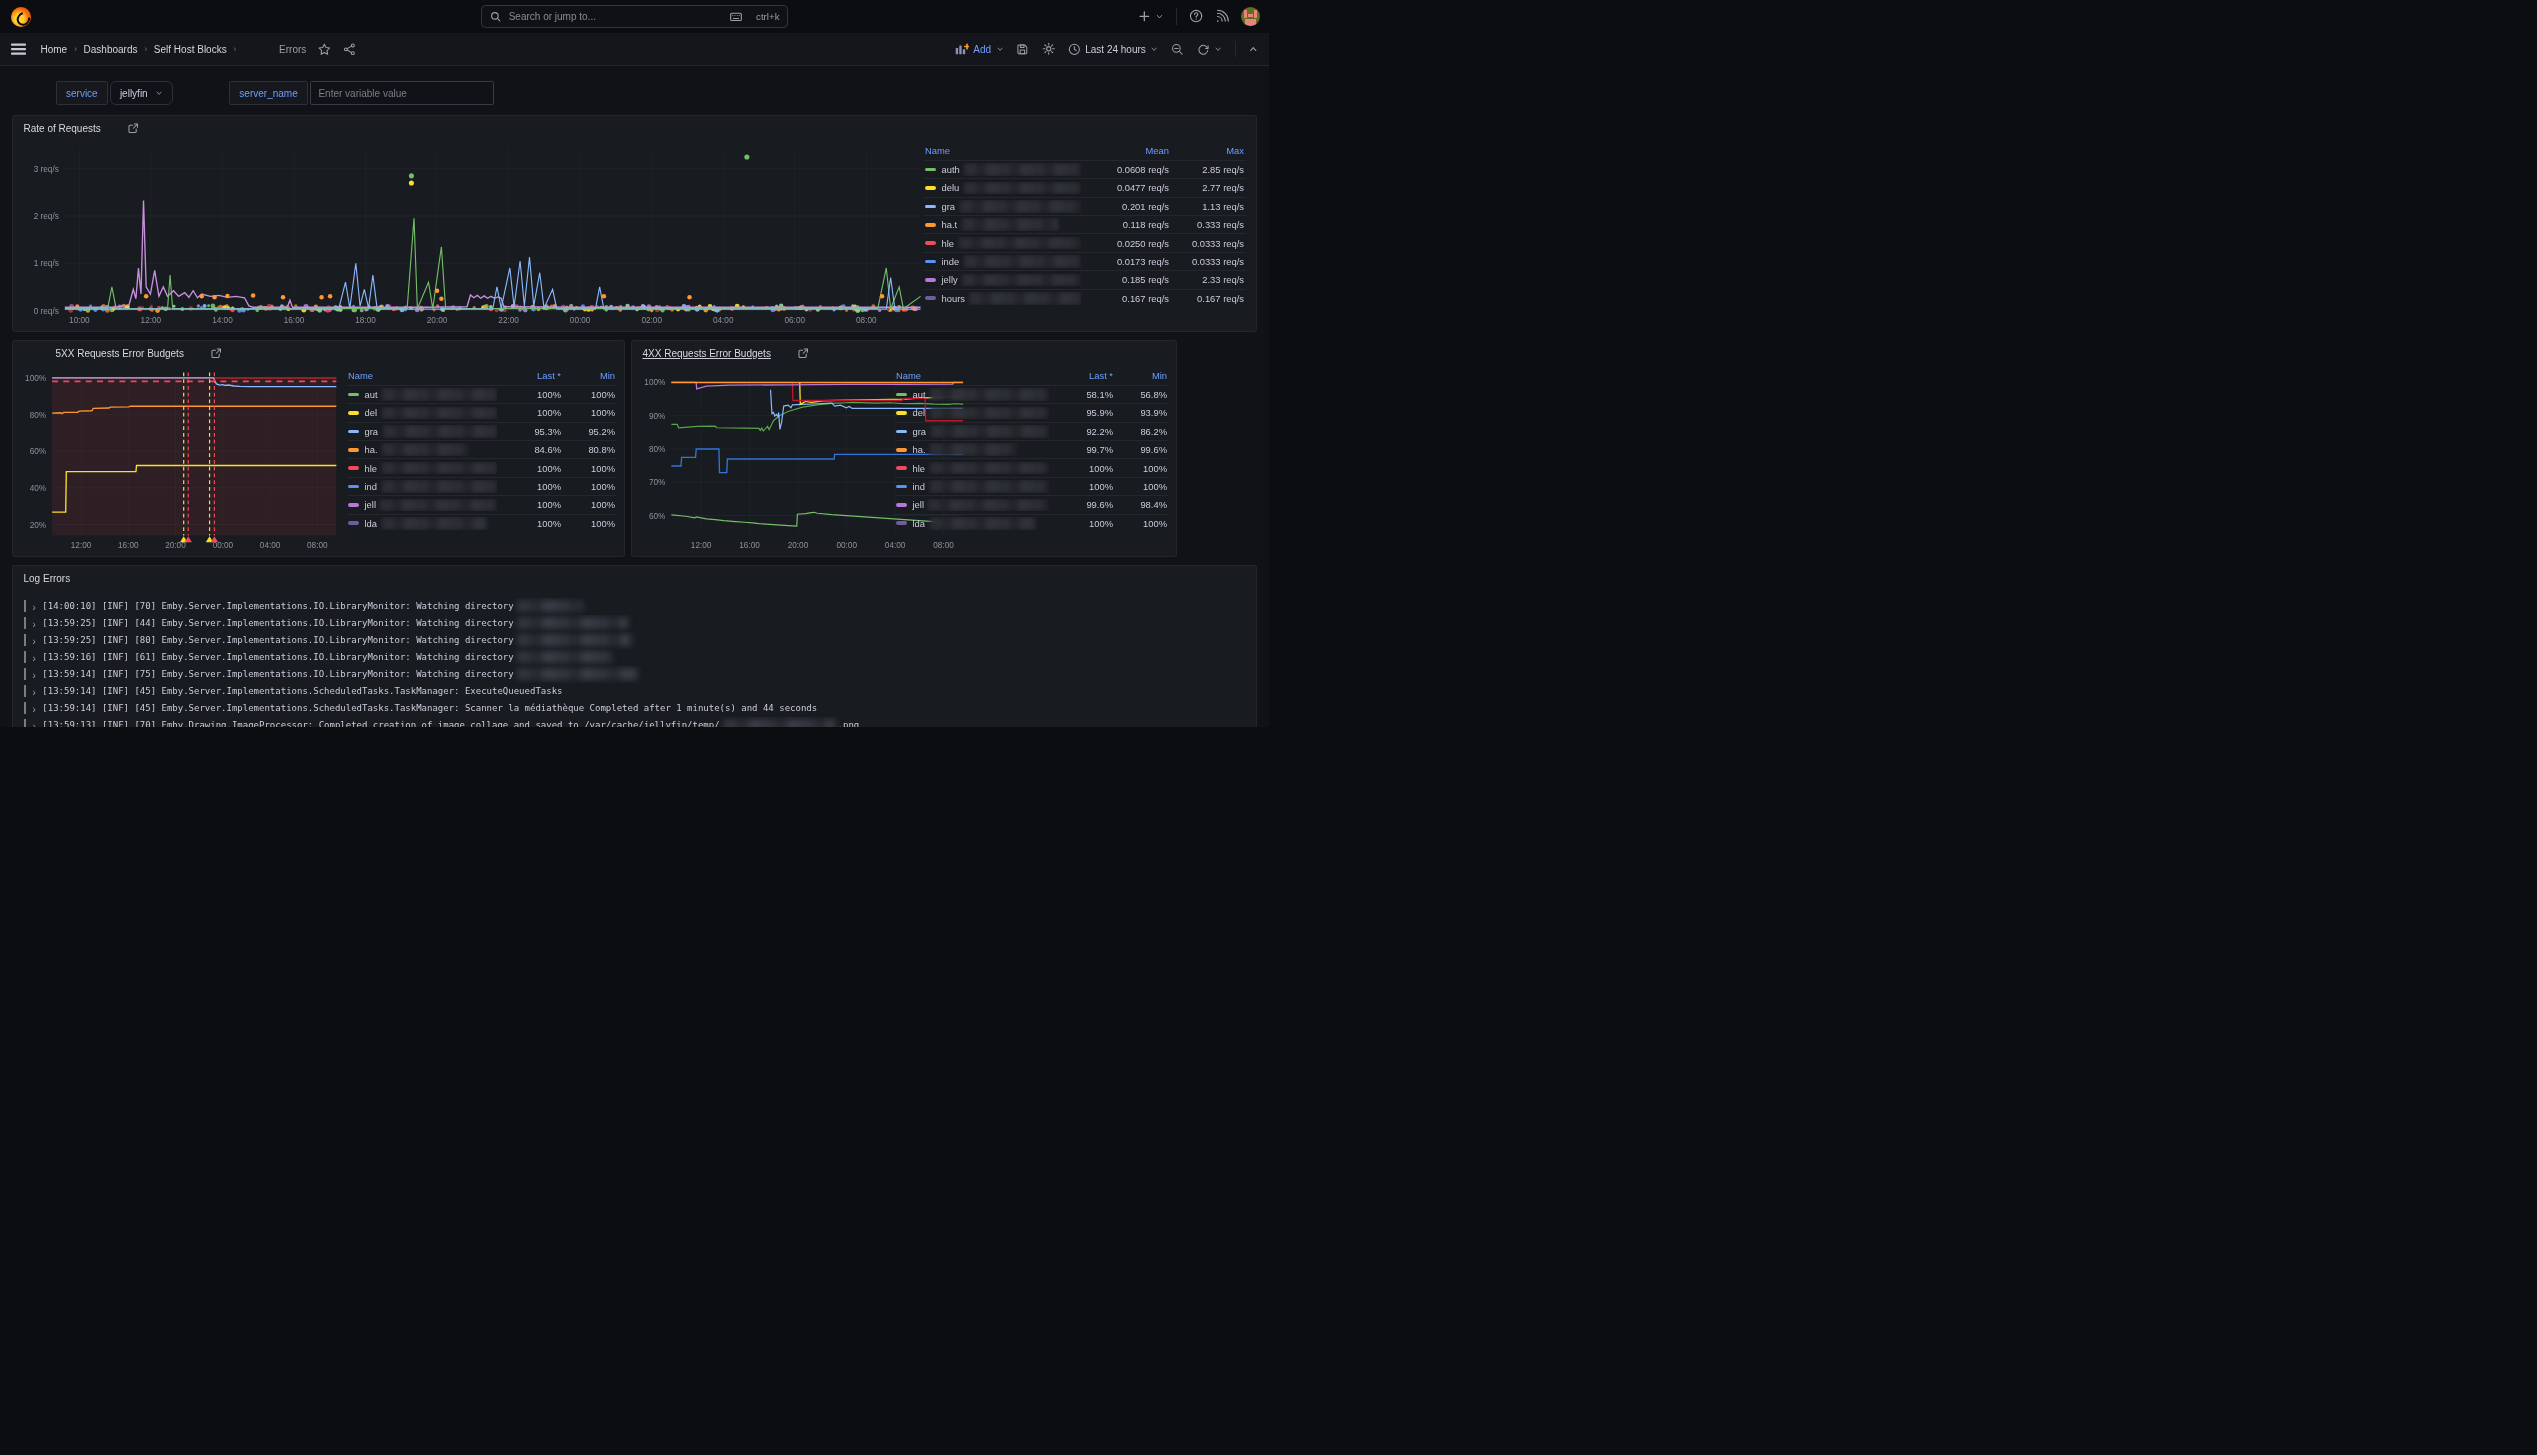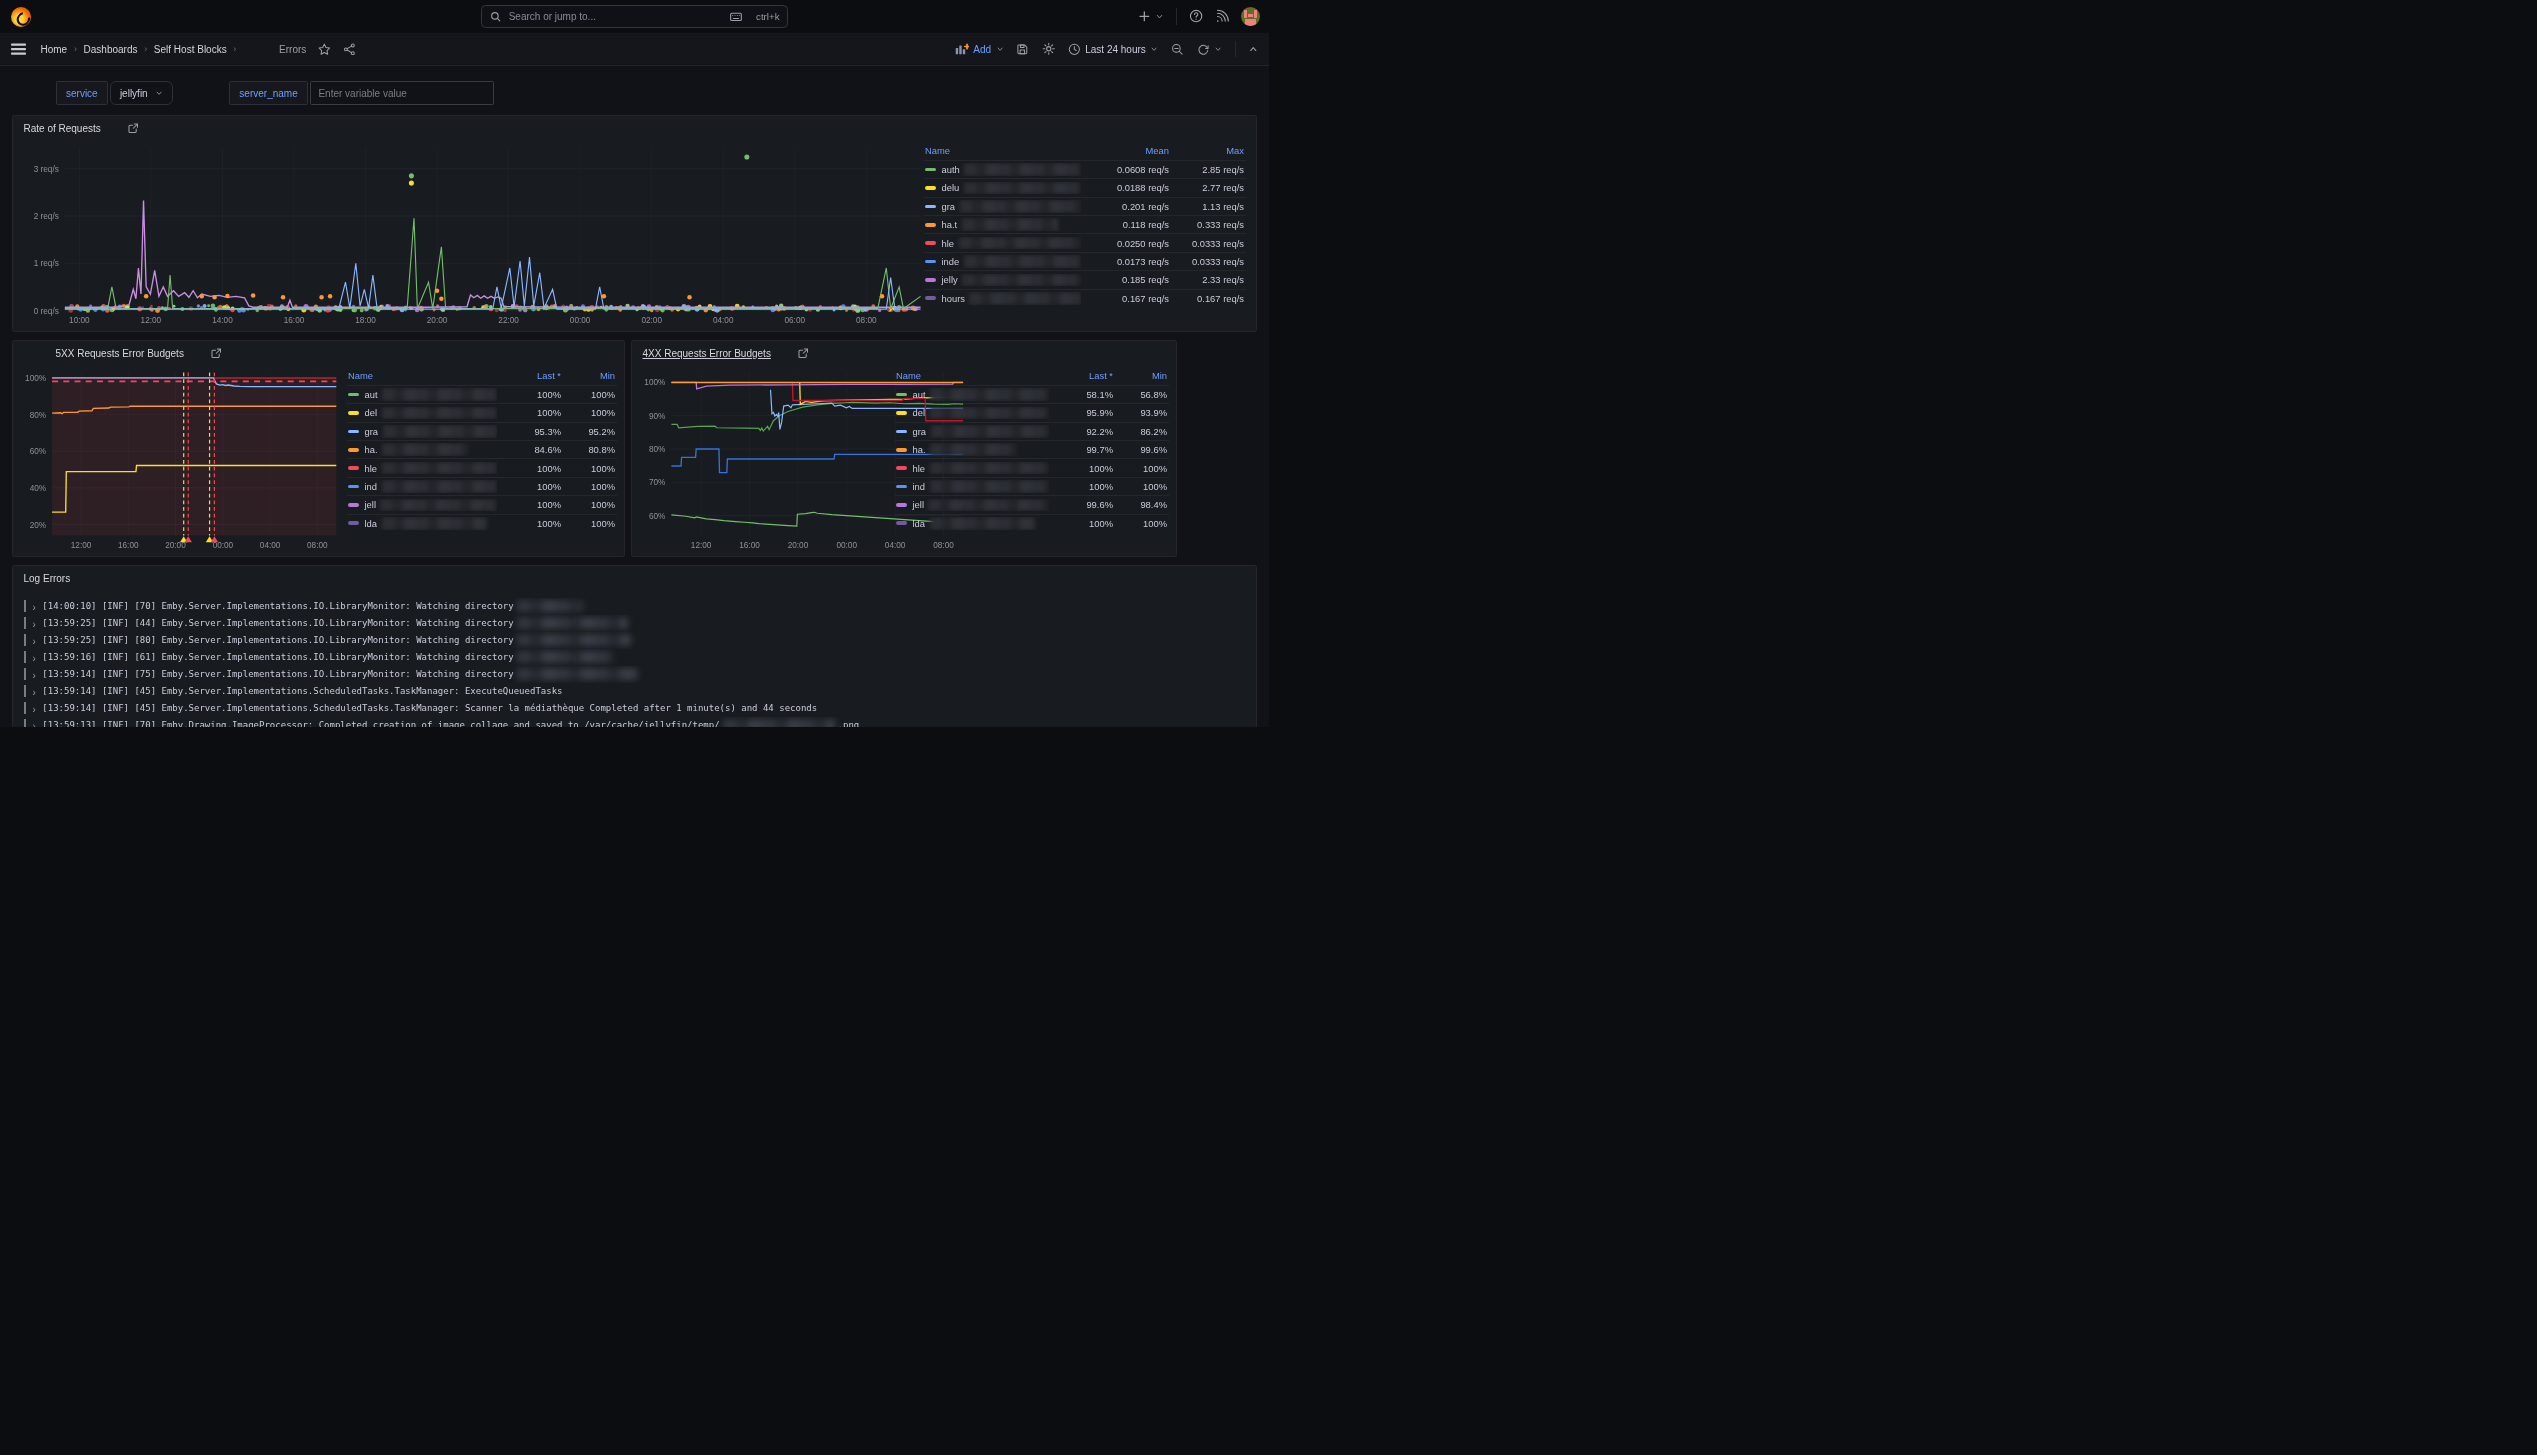--- a/index.html
+++ b/index.html
@@ -656,21 +656,21 @@
           </span>
           <span class="lt-v">0.0608 req/s</span>
           <span class="lt-v">2.85 req/s</span>
         </div>
         <div class="lt-row">
           <span class="lt-name">
             <span class="swatch" style="background: rgb(250, 222, 42);"></span>
             <span class="nprefix">delu</span>
             <span class="redact" style="width: 159px;"></span>
           </span>
-          <span class="lt-v">0.0188 req/s</span>
+          <span class="lt-v">0.0477 req/s</span>
           <span class="lt-v">2.77 req/s</span>
         </div>
         <div class="lt-row">
           <span class="lt-name">
             <span class="swatch" style="background: rgb(138, 184, 255);"></span>
             <span class="nprefix">gra</span>
             <span class="redact" style="width: 166px;"></span>
           </span>
           <span class="lt-v">0.201 req/s</span>
           <span class="lt-v">1.13 req/s</span>

